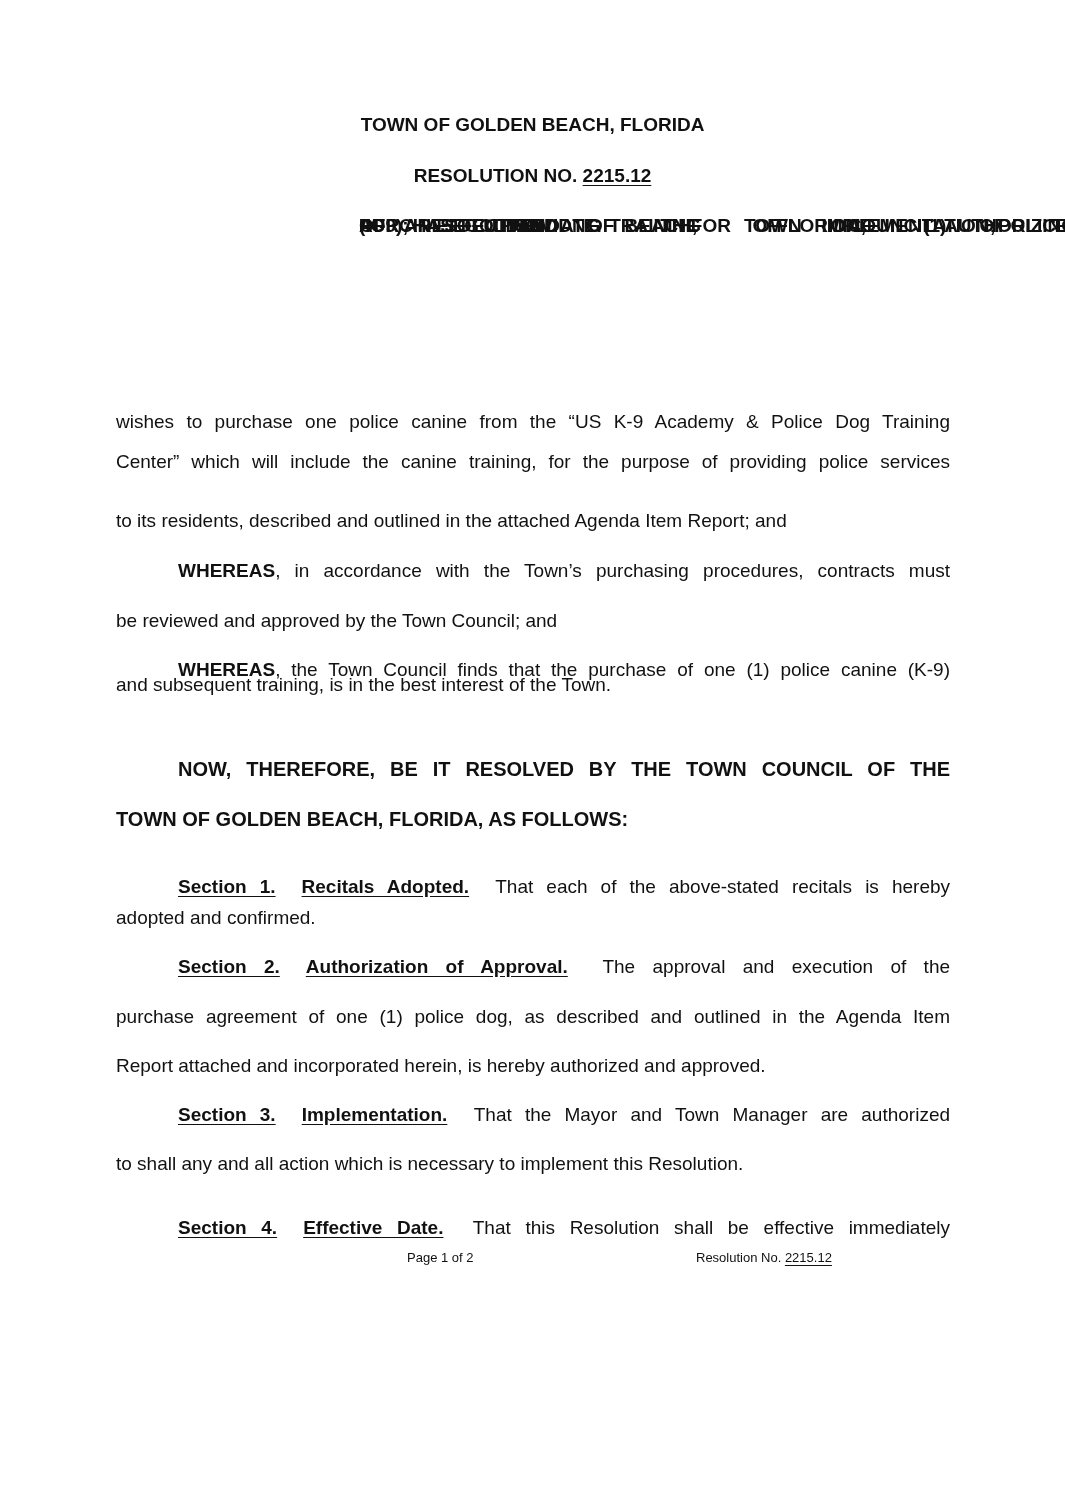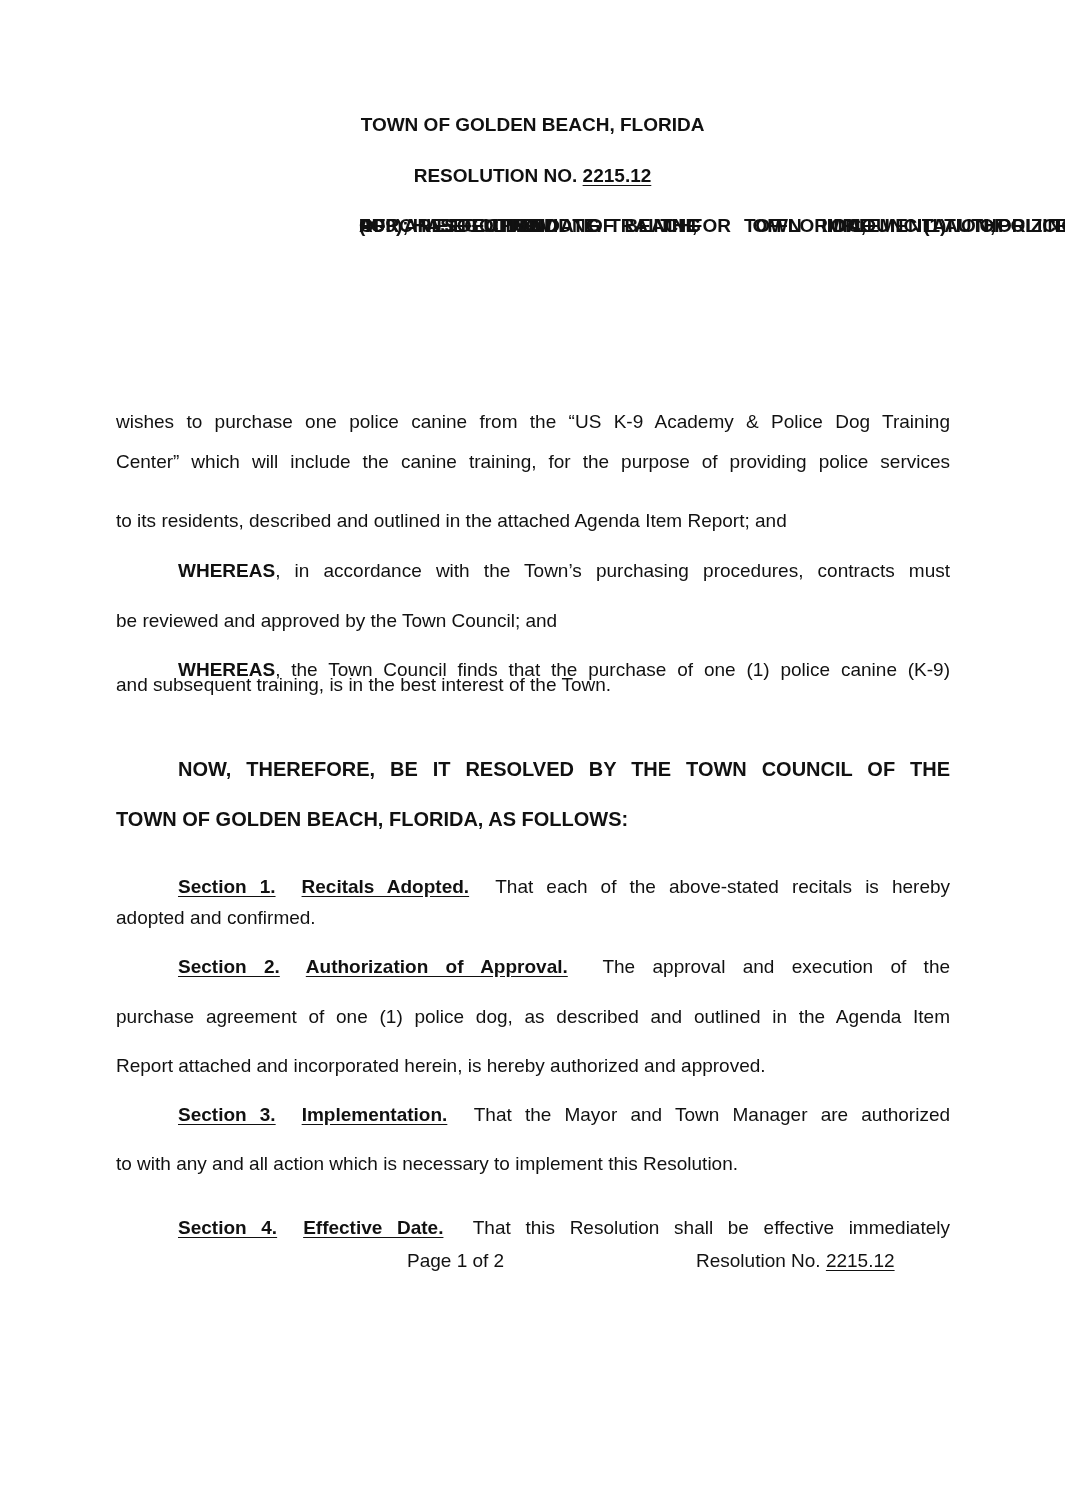--- a/index.html
+++ b/index.html
@@ -22,21 +22,21 @@
   .title-block .line.last { text-align-last: left; }
   .line {
     position: absolute; left: 116px; width: 834px; font-size: 19px;
     white-space: nowrap; text-align: justify; text-align-last: justify;
   }
   .line.left { text-align-last: left; }
   .line.indent { left: 178px; width: 772px; }
   .b { font-weight: bold; }
   .sec { font-weight: bold; text-decoration: underline; text-underline-offset: 3px; }
   .gap { display: inline-block; width: 26px; }
-  .footer { position: absolute; top: 1250px; font-size: 19px; }
+  .footer { position: absolute; top: 1250px; font-size: 13px; }
 </style>
 </head>
 <body>
 
 <div class="page">
 
   <div class="hdr" style="top:114px;">TOWN OF GOLDEN BEACH, FLORIDA</div>
   <div class="hdr" style="top:165px;"><span>RESOLUTION NO. </span><span class="u">2215.12</span></div>
 
   <div class="title-block" style="top:213px;">
@@ -61,20 +61,20 @@
   <div class="line left b" style="top:808px; font-size:20px;">TOWN OF GOLDEN BEACH, FLORIDA, AS FOLLOWS:</div>
 
   <div class="line indent" style="top:858px;margin-top:18px;"><span class="sec">Section 1.</span><span class="gap"></span><span class="sec">Recitals Adopted.</span>&nbsp;&nbsp;<span>That each of the above-stated recitals is hereby</span></div>
   <div class="line left" style="top:907px;">adopted and confirmed.</div>
 
   <div class="line indent" style="top:956px;"><span class="sec">Section 2.</span><span class="gap"></span><span class="sec">Authorization of Approval.</span>&nbsp;&nbsp;<span>The approval and execution of the</span></div>
   <div class="line" style="top:1006px;">purchase agreement of one (1) police dog, as described and outlined in the Agenda Item</div>
   <div class="line left" style="top:1055px;">Report attached and incorporated herein, is hereby authorized and approved.</div>
 
   <div class="line indent" style="top:1104px;"><span class="sec">Section 3.</span><span class="gap"></span><span class="sec">Implementation.</span>&nbsp;&nbsp;<span>That the Mayor and Town Manager are authorized</span></div>
-  <div class="line left" style="top:1153px;">to with any and all action which is necessary to implement this Resolution.</div>
+  <div class="line left" style="top:1153px;">to shall any and all action which is necessary to implement this Resolution.</div>
 
   <div class="line indent" style="top:1203px;margin-top:14px;"><span class="sec">Section 4.</span><span class="gap"></span><span class="sec">Effective Date.</span>&nbsp;&nbsp;<span>That this Resolution shall be effective immediately</span></div>
 
   <div class="footer" style="left:407px;">Page 1 of 2</div>
   <div class="footer" style="left:696px;"><span>Resolution No. </span><span class="u">2215.12</span></div>
 
 </div>
 
 </body></html>

